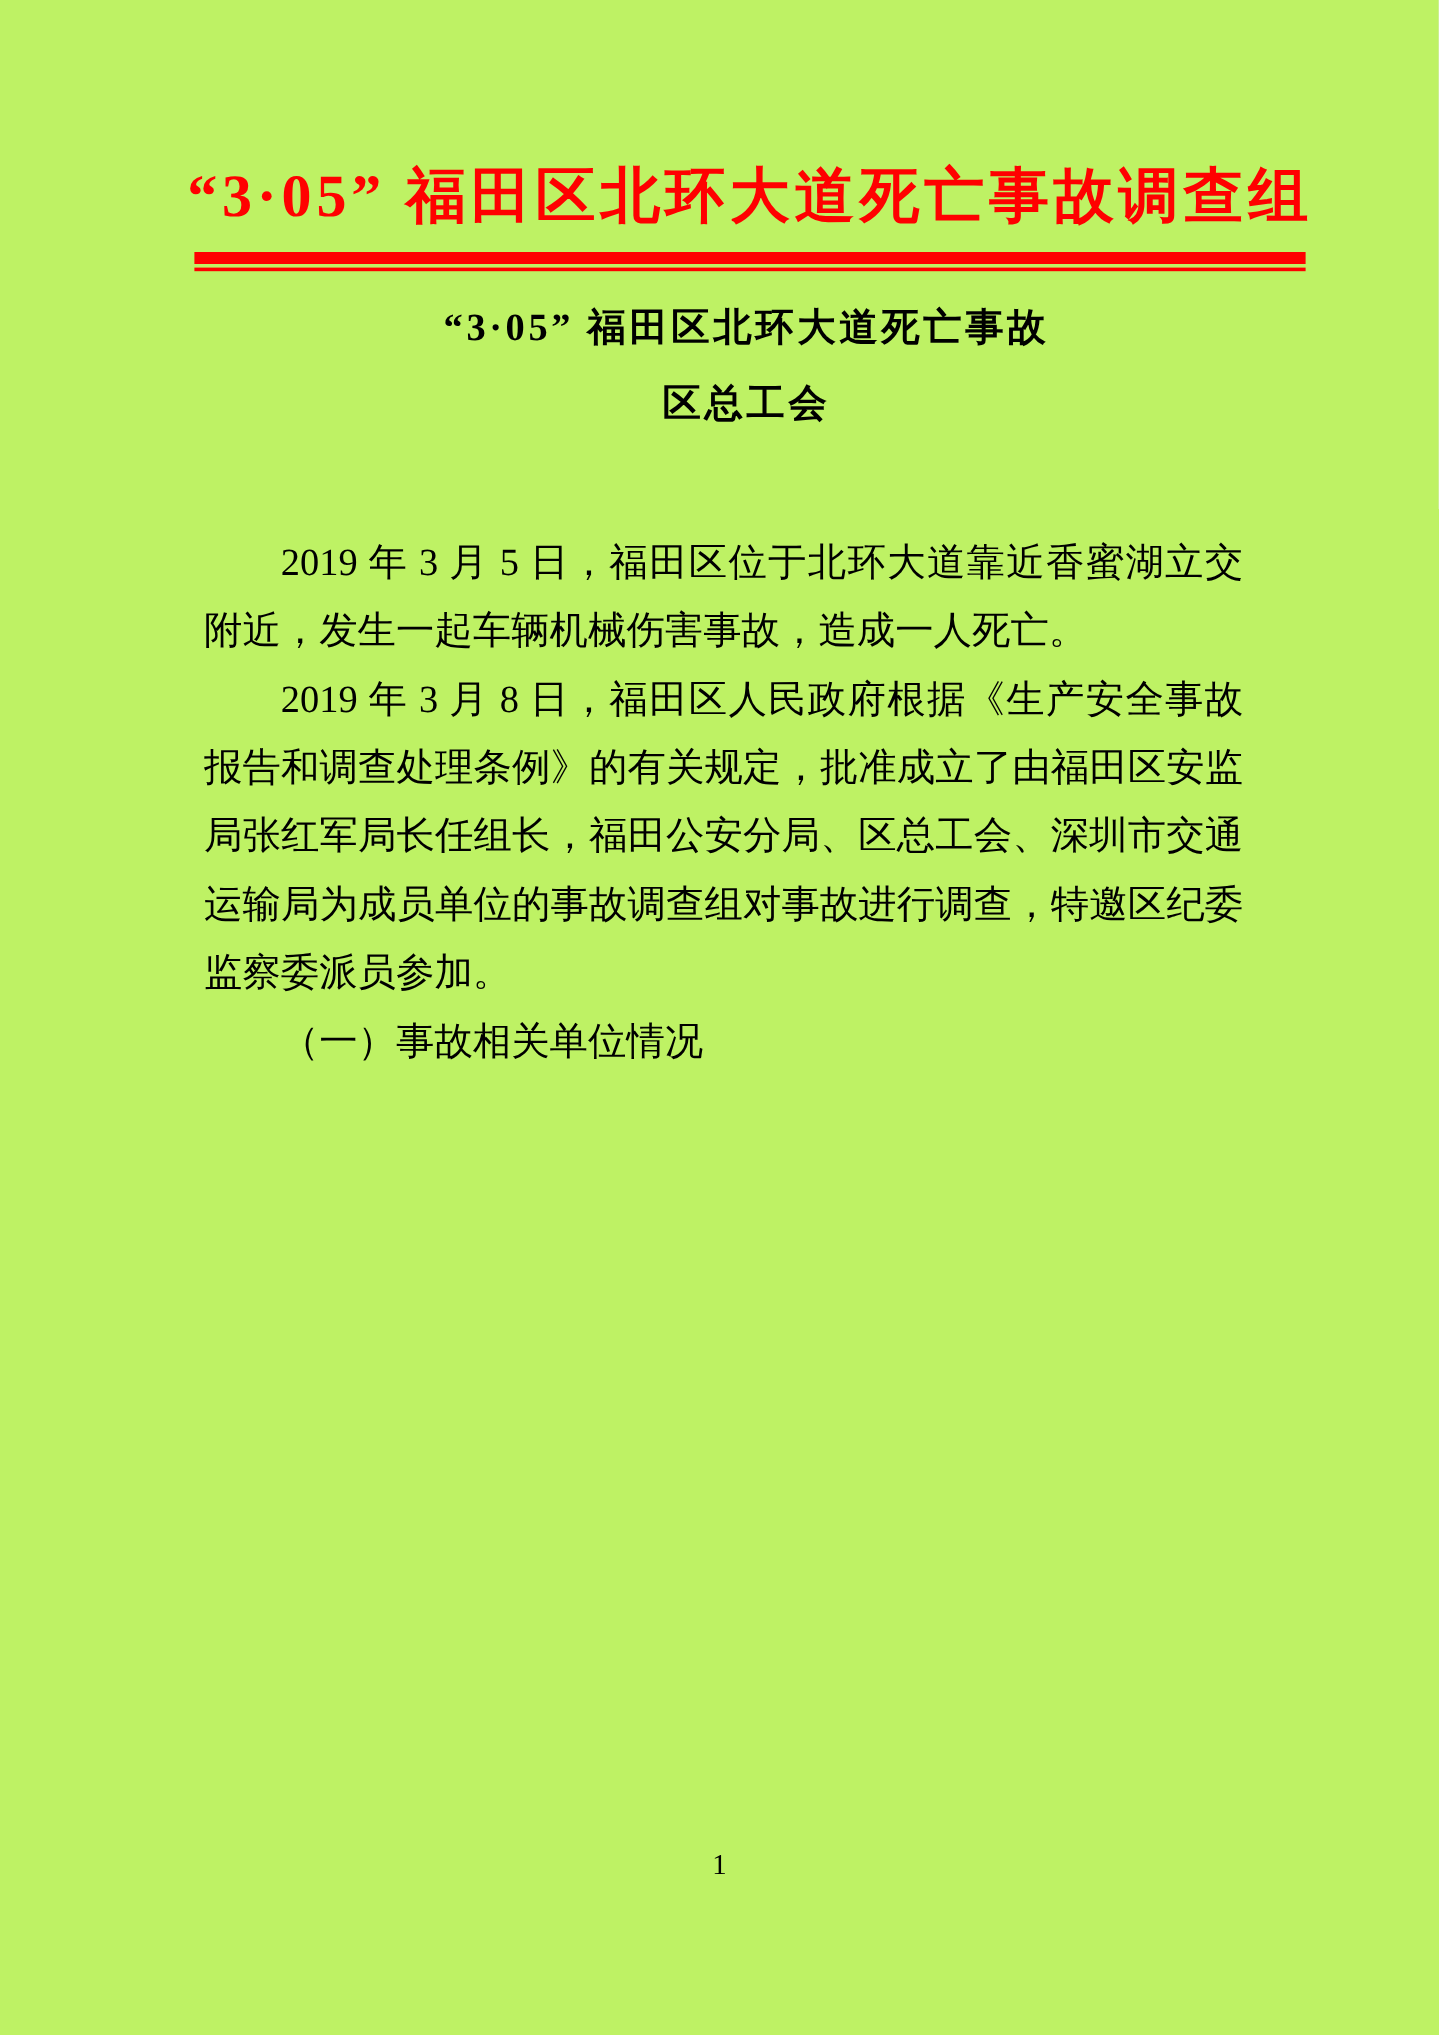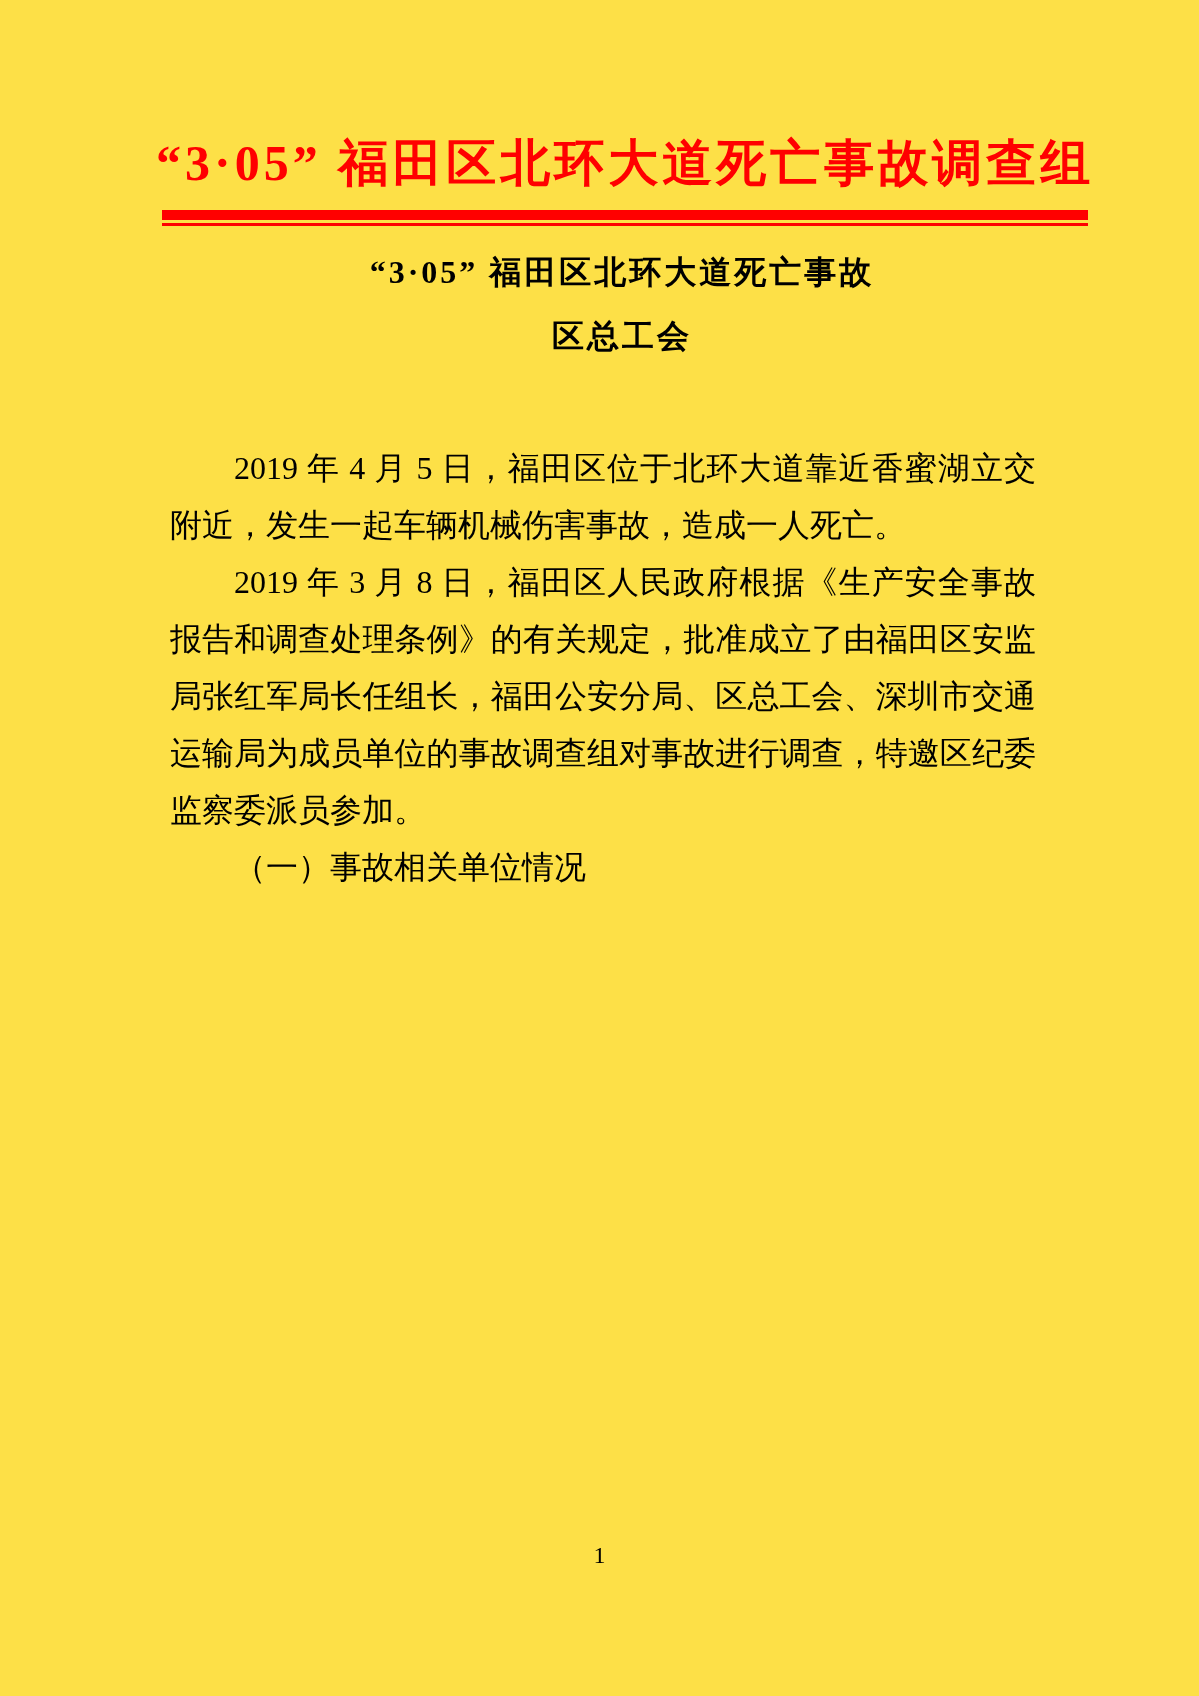--- a/index.html
+++ b/index.html
@@ -5,21 +5,21 @@
   html, body {
     margin: 0;
     padding: 0;
     background: #e8e8e8;
   }
   .page {
     position: relative;
     width: 1199px;
     height: 1696px;
     margin: 0 auto;
-    background: #fde047;
+    background: #bef264;
     overflow: hidden;
     font-family: "Liberation Serif", serif;
     color: #000000;
   }
   .letterhead {
     position: absolute;
     left: 156px;
     top: 130px;
     width: 932px;
     text-align: center;
@@ -101,20 +101,20 @@
 
   <div class="rule-thick"></div>
   <div class="rule-thin"></div>
 
   <div class="doc-title">
     <div>“3·05” 福田区北环大道死亡事故</div>
     <div>区总工会</div>
   </div>
 
   <div class="body-text">
-    <p class="indent">2019 年 4 月 5 日，福田区位于北环大道靠近香蜜湖立交附近，发生一起车辆机械伤害事故，造成一人死亡。</p>
+    <p class="indent">2019 年 3 月 5 日，福田区位于北环大道靠近香蜜湖立交附近，发生一起车辆机械伤害事故，造成一人死亡。</p>
     <p class="indent">2019 年 3 月 8 日，福田区人民政府根据《生产安全事故报告和调查处理条例》的有关规定，批准成立了由福田区安监局张红军局长任组长，福田公安分局、区总工会、深圳市交通运输局为成员单位的事故调查组对事故进行调查，特邀区纪委监察委派员参加。</p>
     <p class="subsection-heading">（一）事故相关单位情况</p>
   </div>
 
   <div class="page-number">1</div>
 
 </div>
 
 </body></html>

